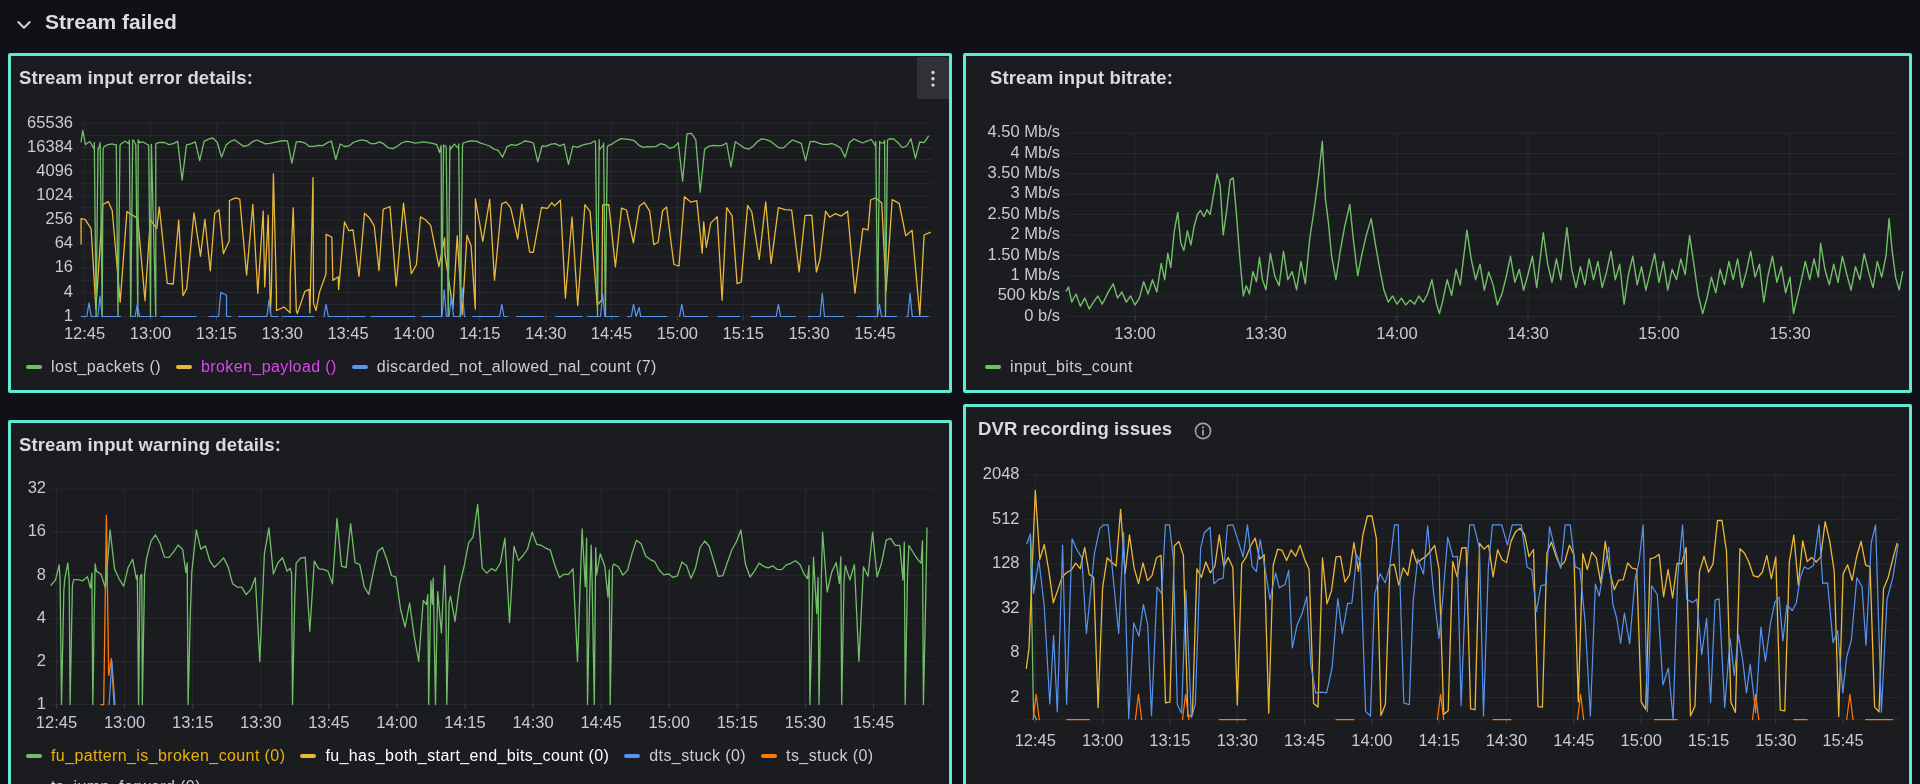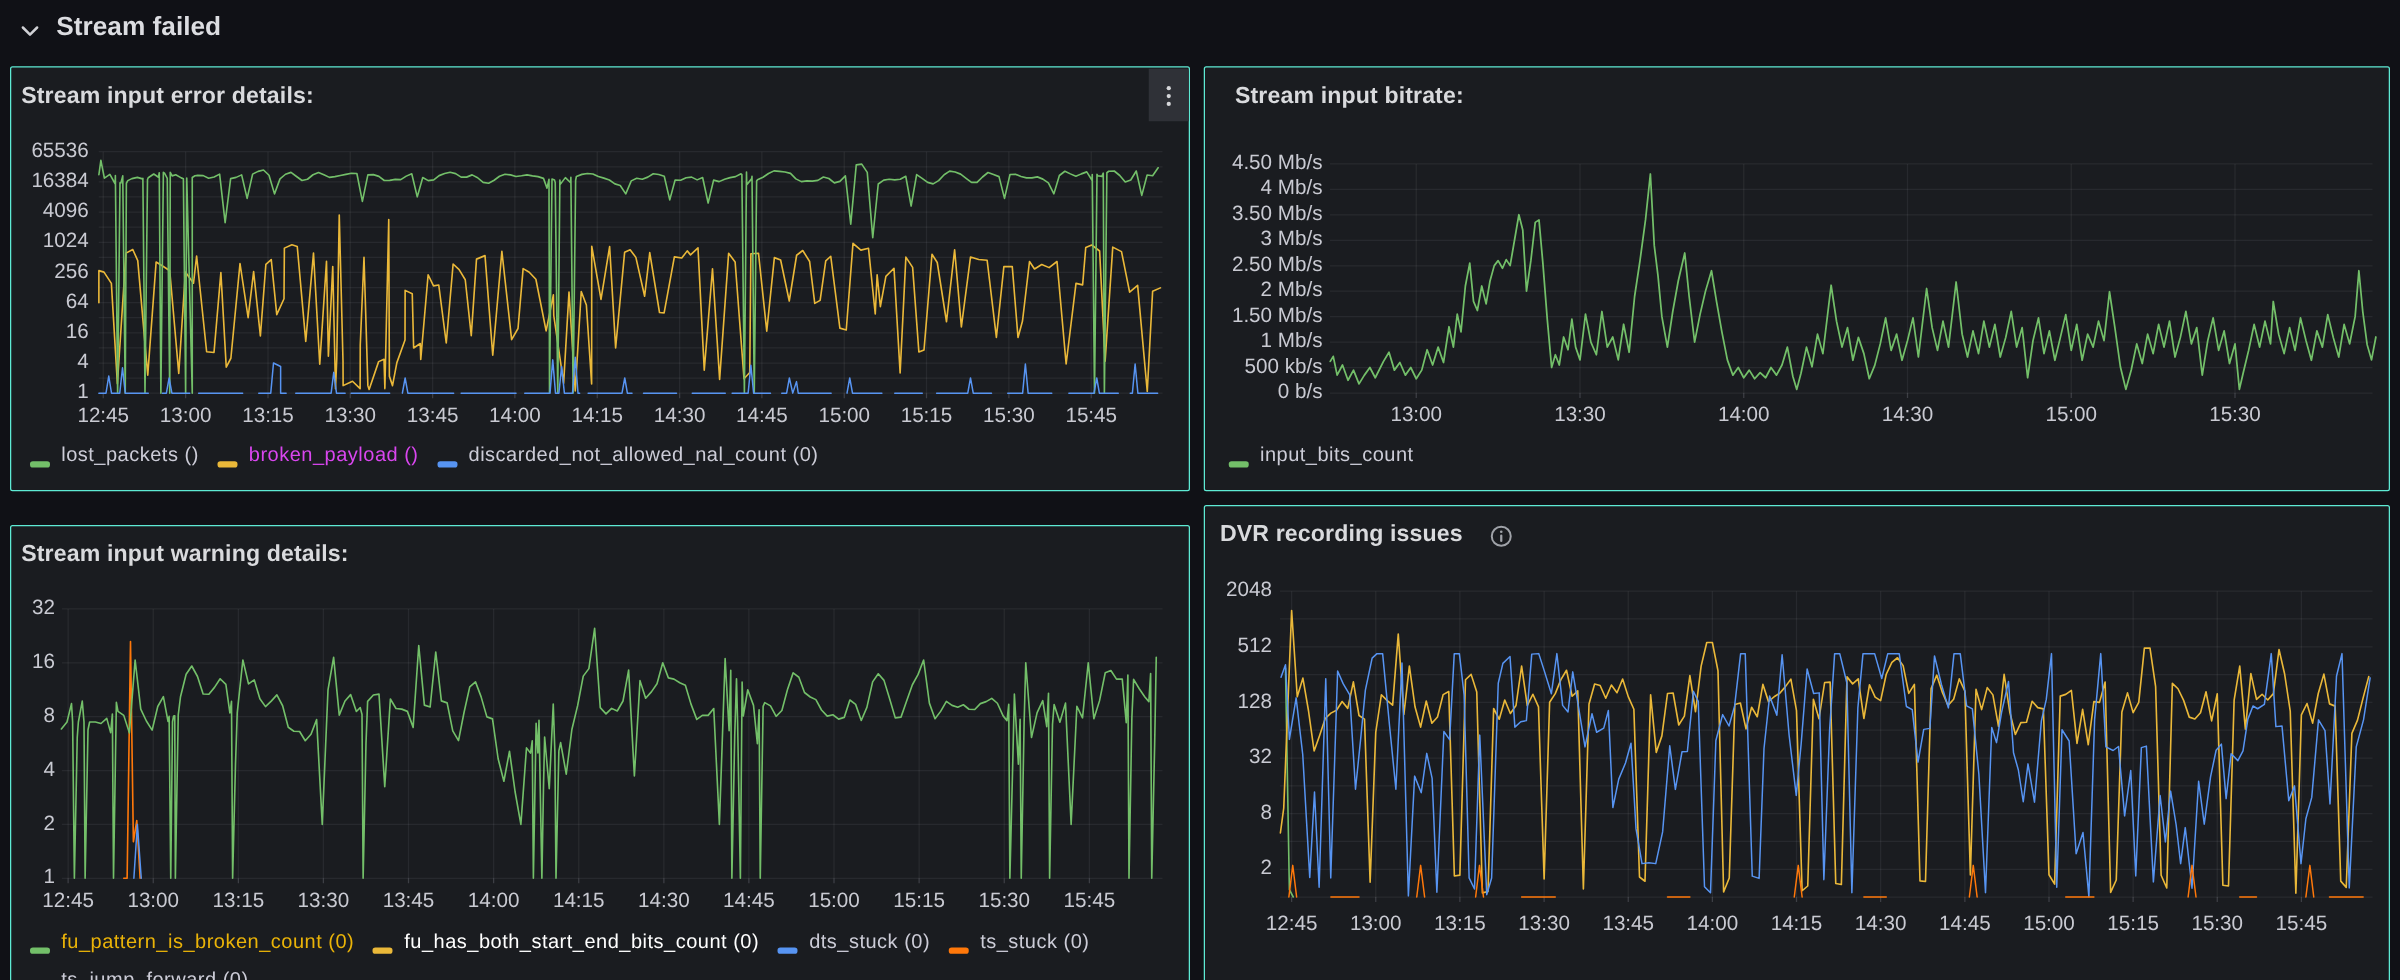--- a/index.html
+++ b/index.html
@@ -1,21 +1,21 @@
 <!DOCTYPE html>
 <html><head><meta charset="utf-8"><style>
 * { margin:0; padding:0; box-sizing:border-box; }
 html,body { will-change:transform; width:1920px; height:784px; background:#101116; overflow:hidden;
   font-family:"Liberation Sans", sans-serif; }
-.panel { position:absolute; background:#1a1c20; border:1px solid #5eead4; border-radius:2px; }
+.panel { position:absolute; background:#1a1c20; border:3px solid #5eead4; border-radius:2px; }
 .ptitle { position:absolute; top:11px; font-size:18.5px; font-weight:700; color:#d9dadd;
   letter-spacing:0.1px; white-space:nowrap; }
 .ax { font-family:"Liberation Sans", sans-serif; font-size:16.5px; fill:#c9cad2; }
 .legend { position:absolute; display:flex; align-items:center; font-size:16px; letter-spacing:0.4px; white-space:nowrap; }
-.li { display:inline-flex; align-items:flex-end; margin-right:15px; }
+.li { display:inline-flex; align-items:center; margin-right:15px; }
 .pill { width:16px; height:4.6px; border-radius:2.3px; margin-right:9px; display:inline-block; }
 .sechead { position:absolute; left:45px; top:10px; font-size:21px; font-weight:700; color:#dcdde1; }
 </style></head>
 <body>
 <svg width="24" height="24" style="position:absolute;left:12px;top:12px">
     <path d="M 6.3 10 L 12 15.7 L 17.7 10" fill="none" stroke="#d0d1d5" stroke-width="2" stroke-linecap="round" stroke-linejoin="round"></path>
   </svg>
 <div class="sechead">Stream failed</div>
 <div class="panel" style="left:8px;top:53px;width:944px;height:340px">
     <div class="ptitle" style="left:8px">Stream input error details:</div>
@@ -117,21 +117,21 @@
       <span class="li">
         <span class="pill" style="background:#73BF69"></span>
         <span style="color:#ccccd7">lost_packets ()</span>
       </span>
       <span class="li">
         <span class="pill" style="background:#EAB839"></span>
         <span style="color:#d946ef">broken_payload ()</span>
       </span>
       <span class="li">
         <span class="pill" style="background:#5794F2"></span>
-        <span style="color:#ccccd7">discarded_not_allowed_nal_count (0)</span>
+        <span style="color:#ccccd7">discarded_not_allowed_nal_count (7)</span>
       </span>
     </div>
   </div>
 <div class="panel" style="left:963px;top:53px;width:949px;height:340px">
     <div class="ptitle" style="left:24px">Stream input bitrate:</div>
     <svg width="949" height="340" viewBox="0 0 949 340" style="position:absolute;left:0;top:0">
       <line x1="100" y1="260.4" x2="934" y2="260.4" stroke="rgba(204,204,220,0.08)" stroke-width="1"></line>
       <line x1="100" y1="240.0" x2="934" y2="240.0" stroke="rgba(204,204,220,0.08)" stroke-width="1"></line>
       <line x1="100" y1="219.7" x2="934" y2="219.7" stroke="rgba(204,204,220,0.08)" stroke-width="1"></line>
       <line x1="100" y1="199.3" x2="934" y2="199.3" stroke="rgba(204,204,220,0.08)" stroke-width="1"></line>

